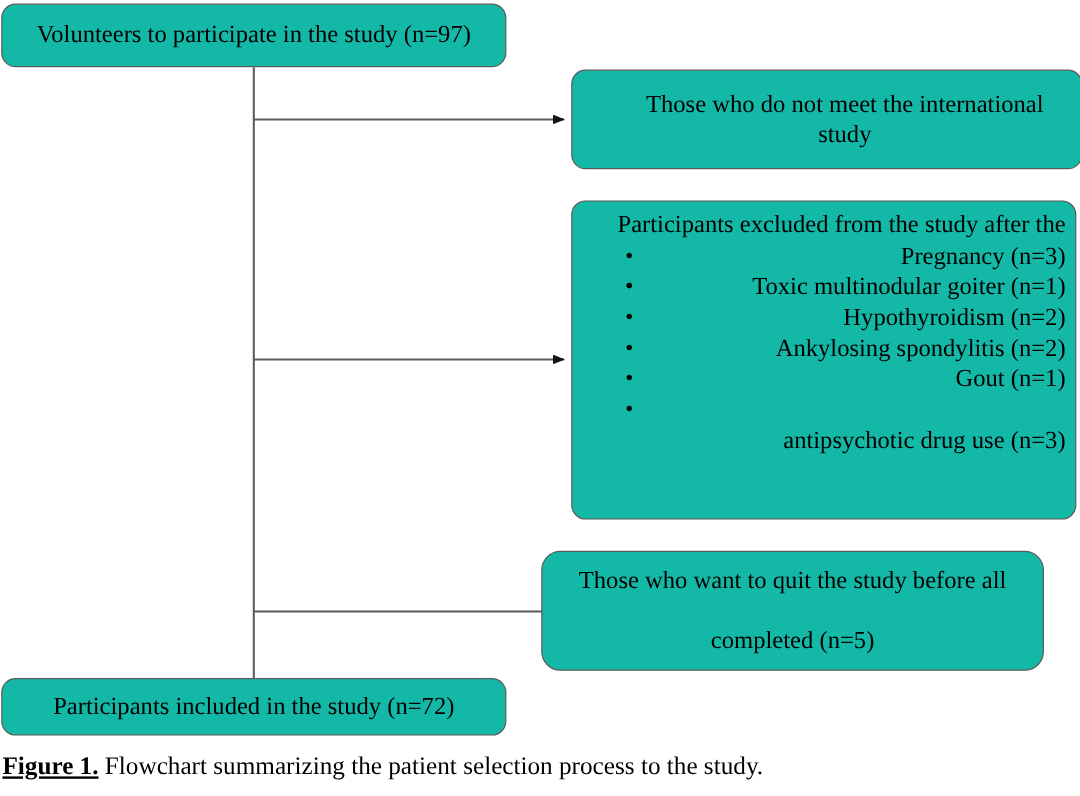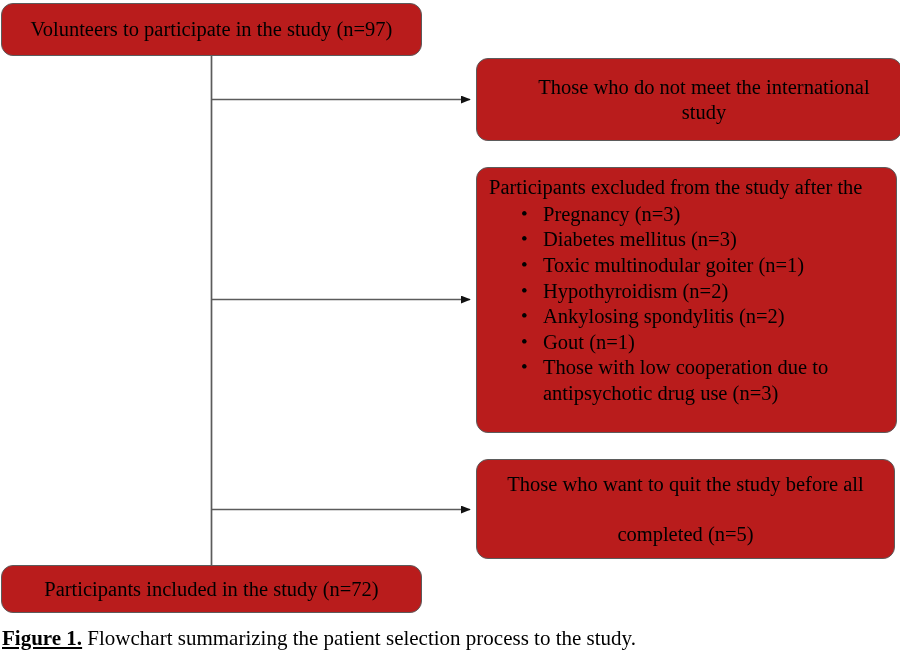--- a/index.html
+++ b/index.html
@@ -33,21 +33,21 @@
     height: 663px;
     pointer-events: none;
   }
 
   
   .box {
     position: absolute;
     box-sizing: border-box;
     border: 1.6px solid #5b5b5b;
     border-radius: 12px;
-    background: #b91c1c;
+    background: #14b8a6;
     display: flex;
     align-items: center;
     justify-content: center;
     text-align: center;
     line-height: 1.22;
   }
   .box .box-text {
     display: block;
     padding: 0 10px;
   }
@@ -70,29 +70,30 @@
     padding-left: 30px;
   }
 
   #box-excl-first-assessment {
     left: 476px;
     top: 167px;
     width: 421px;
     height: 266px;
     font-size: 20.5px;
     display: block;
-    text-align: left;
+    text-align: right;
   }
 
   #box-excl-quit {
-    left: 476px;
+    left: 451px;
     top: 459px;
     width: 419px;
     height: 100px;
     font-size: 20.5px;
+    border-radius: 16px;
   }
 
   #box-included {
     left: 1px;
     top: 565px;
     width: 421px;
     height: 48px;
     font-size: 20.5px;
   }
 
@@ -173,41 +174,39 @@
       <span>Participants excluded from the study after the</span>
       <br>
     </div>
     <ul class="excl-list">
       <li>
         <span class="bullet">•</span>
         <span>Pregnancy (n=3)</span>
       </li>
       <li>
         <span class="bullet">•</span>
-        <span>Diabetes mellitus (n=3)</span>
       </li>
       <li>
         <span class="bullet">•</span>
         <span>Toxic multinodular goiter (n=1)</span>
       </li>
       <li>
         <span class="bullet">•</span>
         <span>Hypothyroidism (n=2)</span>
       </li>
       <li>
         <span class="bullet">•</span>
         <span>Ankylosing spondylitis (n=2)</span>
       </li>
       <li>
         <span class="bullet">•</span>
         <span>Gout (n=1)</span>
       </li>
       <li>
         <span class="bullet">•</span>
-        <span>Those with low cooperation due to</span>
         <br>
         <span>antipsychotic drug use (n=3)</span>
       </li>
     </ul>
   </div>
 
   <div class="box" id="box-excl-quit">
     <span class="box-text">
       <span>Those who want to quit the study before all</span>
       <br>

